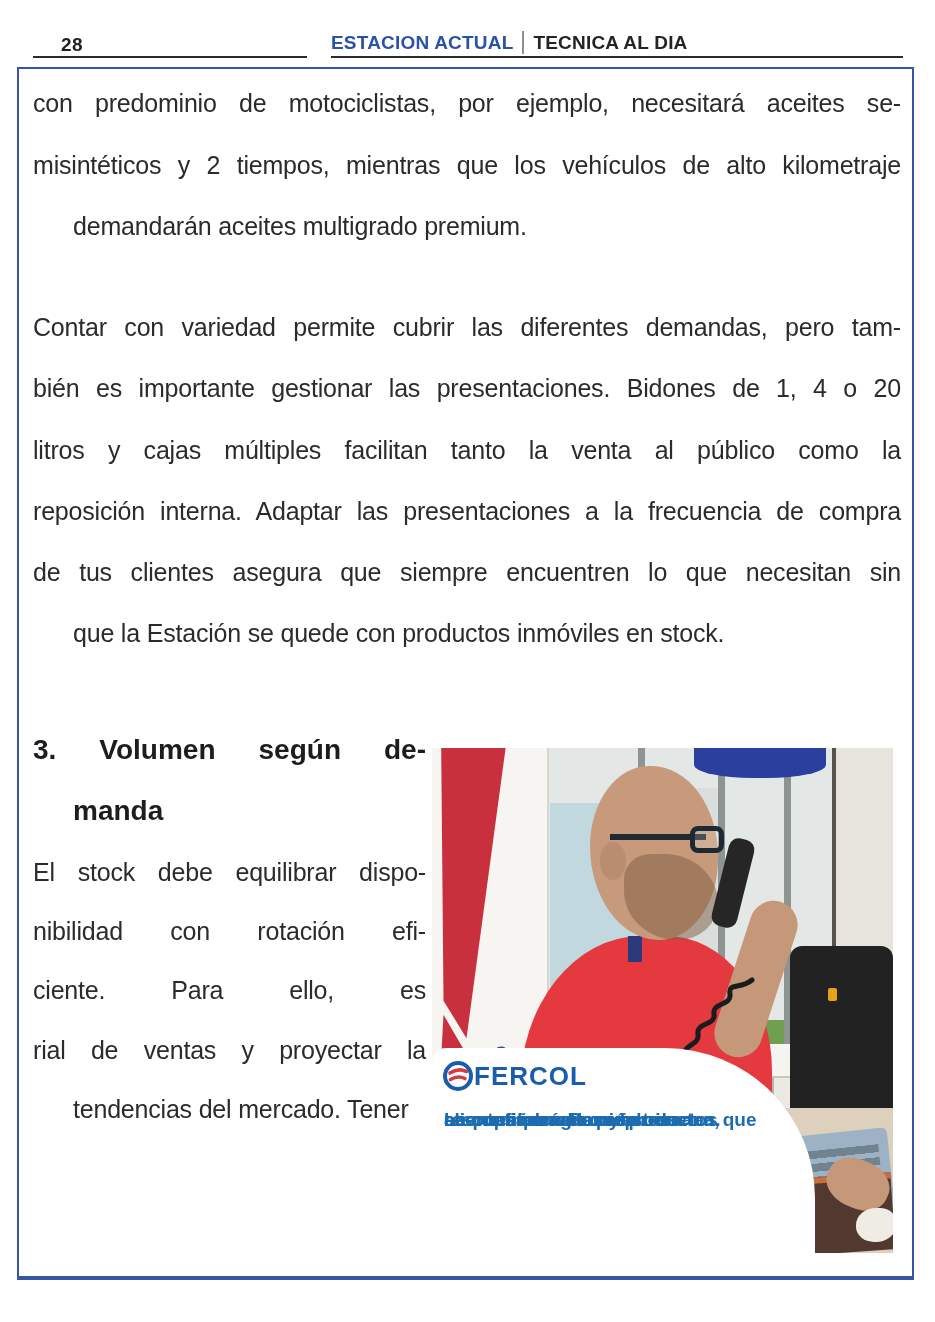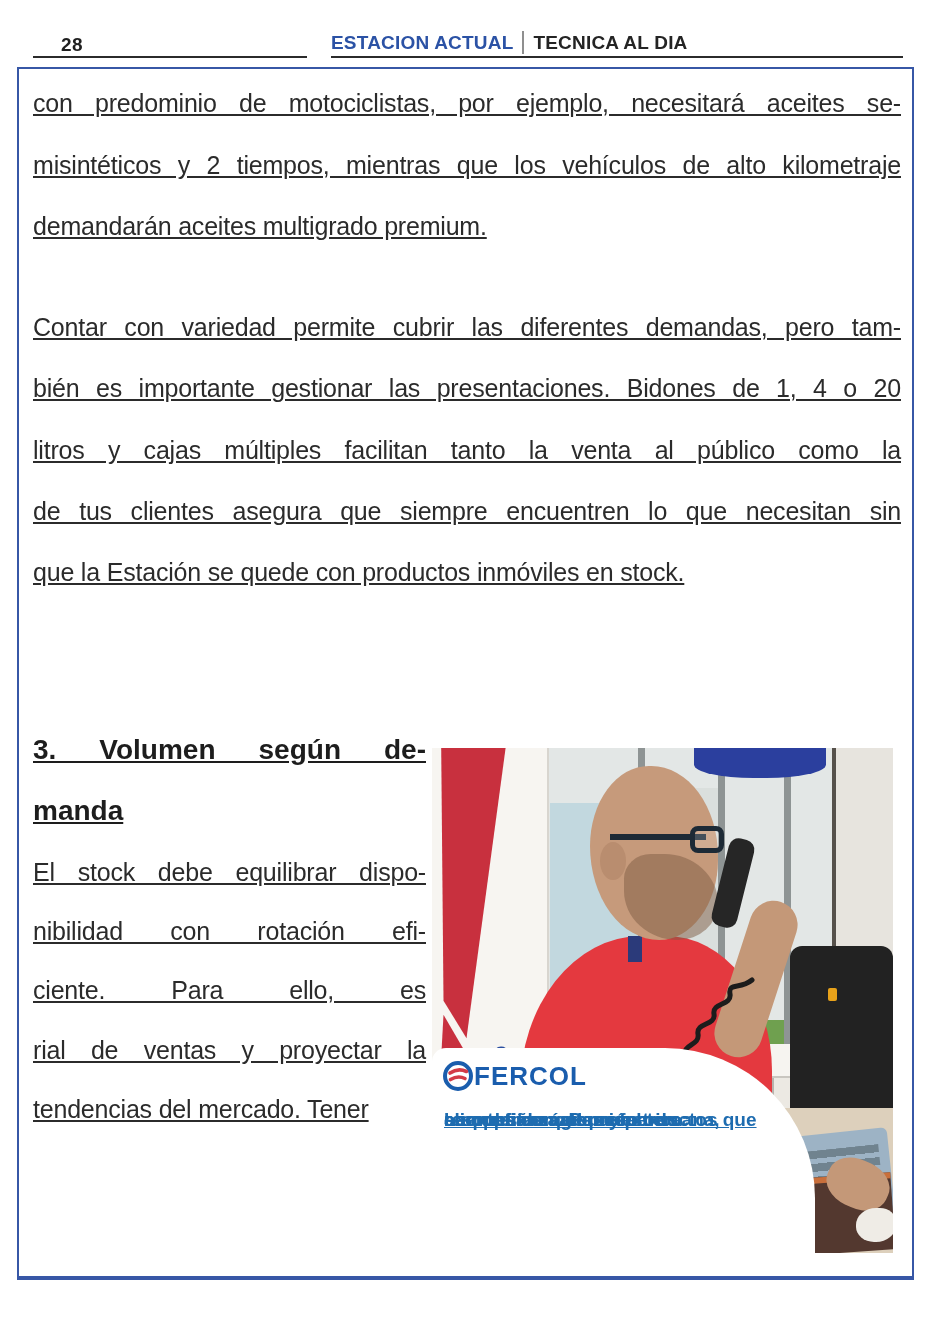--- a/index.html
+++ b/index.html
@@ -14,22 +14,22 @@
   .section-label { color:#2B52A5; }
   .header-divider { width:2px; height:23px; background:#8f8f8f; }
   .subsection-label { color:#242424; }
   .rule-right { position:absolute; left:331px; top:56px; width:572px; height:2px; background:#2b2b2b; }
 
   
   .content-box {
     position:absolute; left:17px; top:67px; width:897px; height:1213px;
     box-sizing:border-box; border:2px solid #3757A6; border-bottom-width:4px; background:#fff;
   }
-  .tline { text-align:justify; text-align-last:justify; white-space:normal;text-decoration:underline; }
-  .tline.last { text-align-last:left; }
+  .tline { text-align:justify; text-align-last:justify; white-space:normal; }
+  .tline.last { text-align-last:left;margin-left:40px; }
   .no-just .tline, .no-just .tline.last { text-align:left; text-align-last:left; }
 
   .intro { position:absolute; left:14px; top:4px; width:868px; font-size:25px; line-height:61.5px; letter-spacing:-0.2px; }
   .h2 { position:absolute; left:14px; top:172px; font-size:28px; font-weight:700; color:#1d1d1d; }
   .para2 { position:absolute; left:14px; top:228px; width:868px; font-size:25px; line-height:61.3px; letter-spacing:-0.2px; }
 
   .col { position:absolute; left:14px; top:650px; width:393px; }
   .col-heading { font-size:28px; font-weight:700; line-height:61px; color:#1d1d1d; }
   .col-body { font-size:25px; line-height:59.2px; margin-top:2px; letter-spacing:-0.2px; }
 
@@ -104,20 +104,21 @@
   <div class="intro">
       <div class="tline">con predominio de motociclistas, por ejemplo, necesitará aceites se-</div>
       <div class="tline">misintéticos y 2 tiempos, mientras que los vehículos de alto kilometraje</div>
       <div class="tline last">demandarán aceites multigrado premium.</div>
     </div>
 
   <div class="para2">
       <div class="tline">Contar con variedad permite cubrir las diferentes demandas, pero tam-</div>
       <div class="tline">bién es importante gestionar las presentaciones. Bidones de 1, 4 o 20</div>
       <div class="tline">litros y cajas múltiples facilitan tanto la venta al público como la</div>
+      <div class="tline">reposición interna. Adaptar las presentaciones a la frecuencia de compra</div>
       <div class="tline">de tus clientes asegura que siempre encuentren lo que necesitan sin</div>
       <div class="tline last">que la Estación se quede con productos inmóviles en stock.</div>
     </div>
 
   <div class="col">
     <div class="col-heading">
         <div class="tline">3. Volumen según de-</div>
         <div class="tline last">manda</div>
       </div>
     <div class="col-body">

